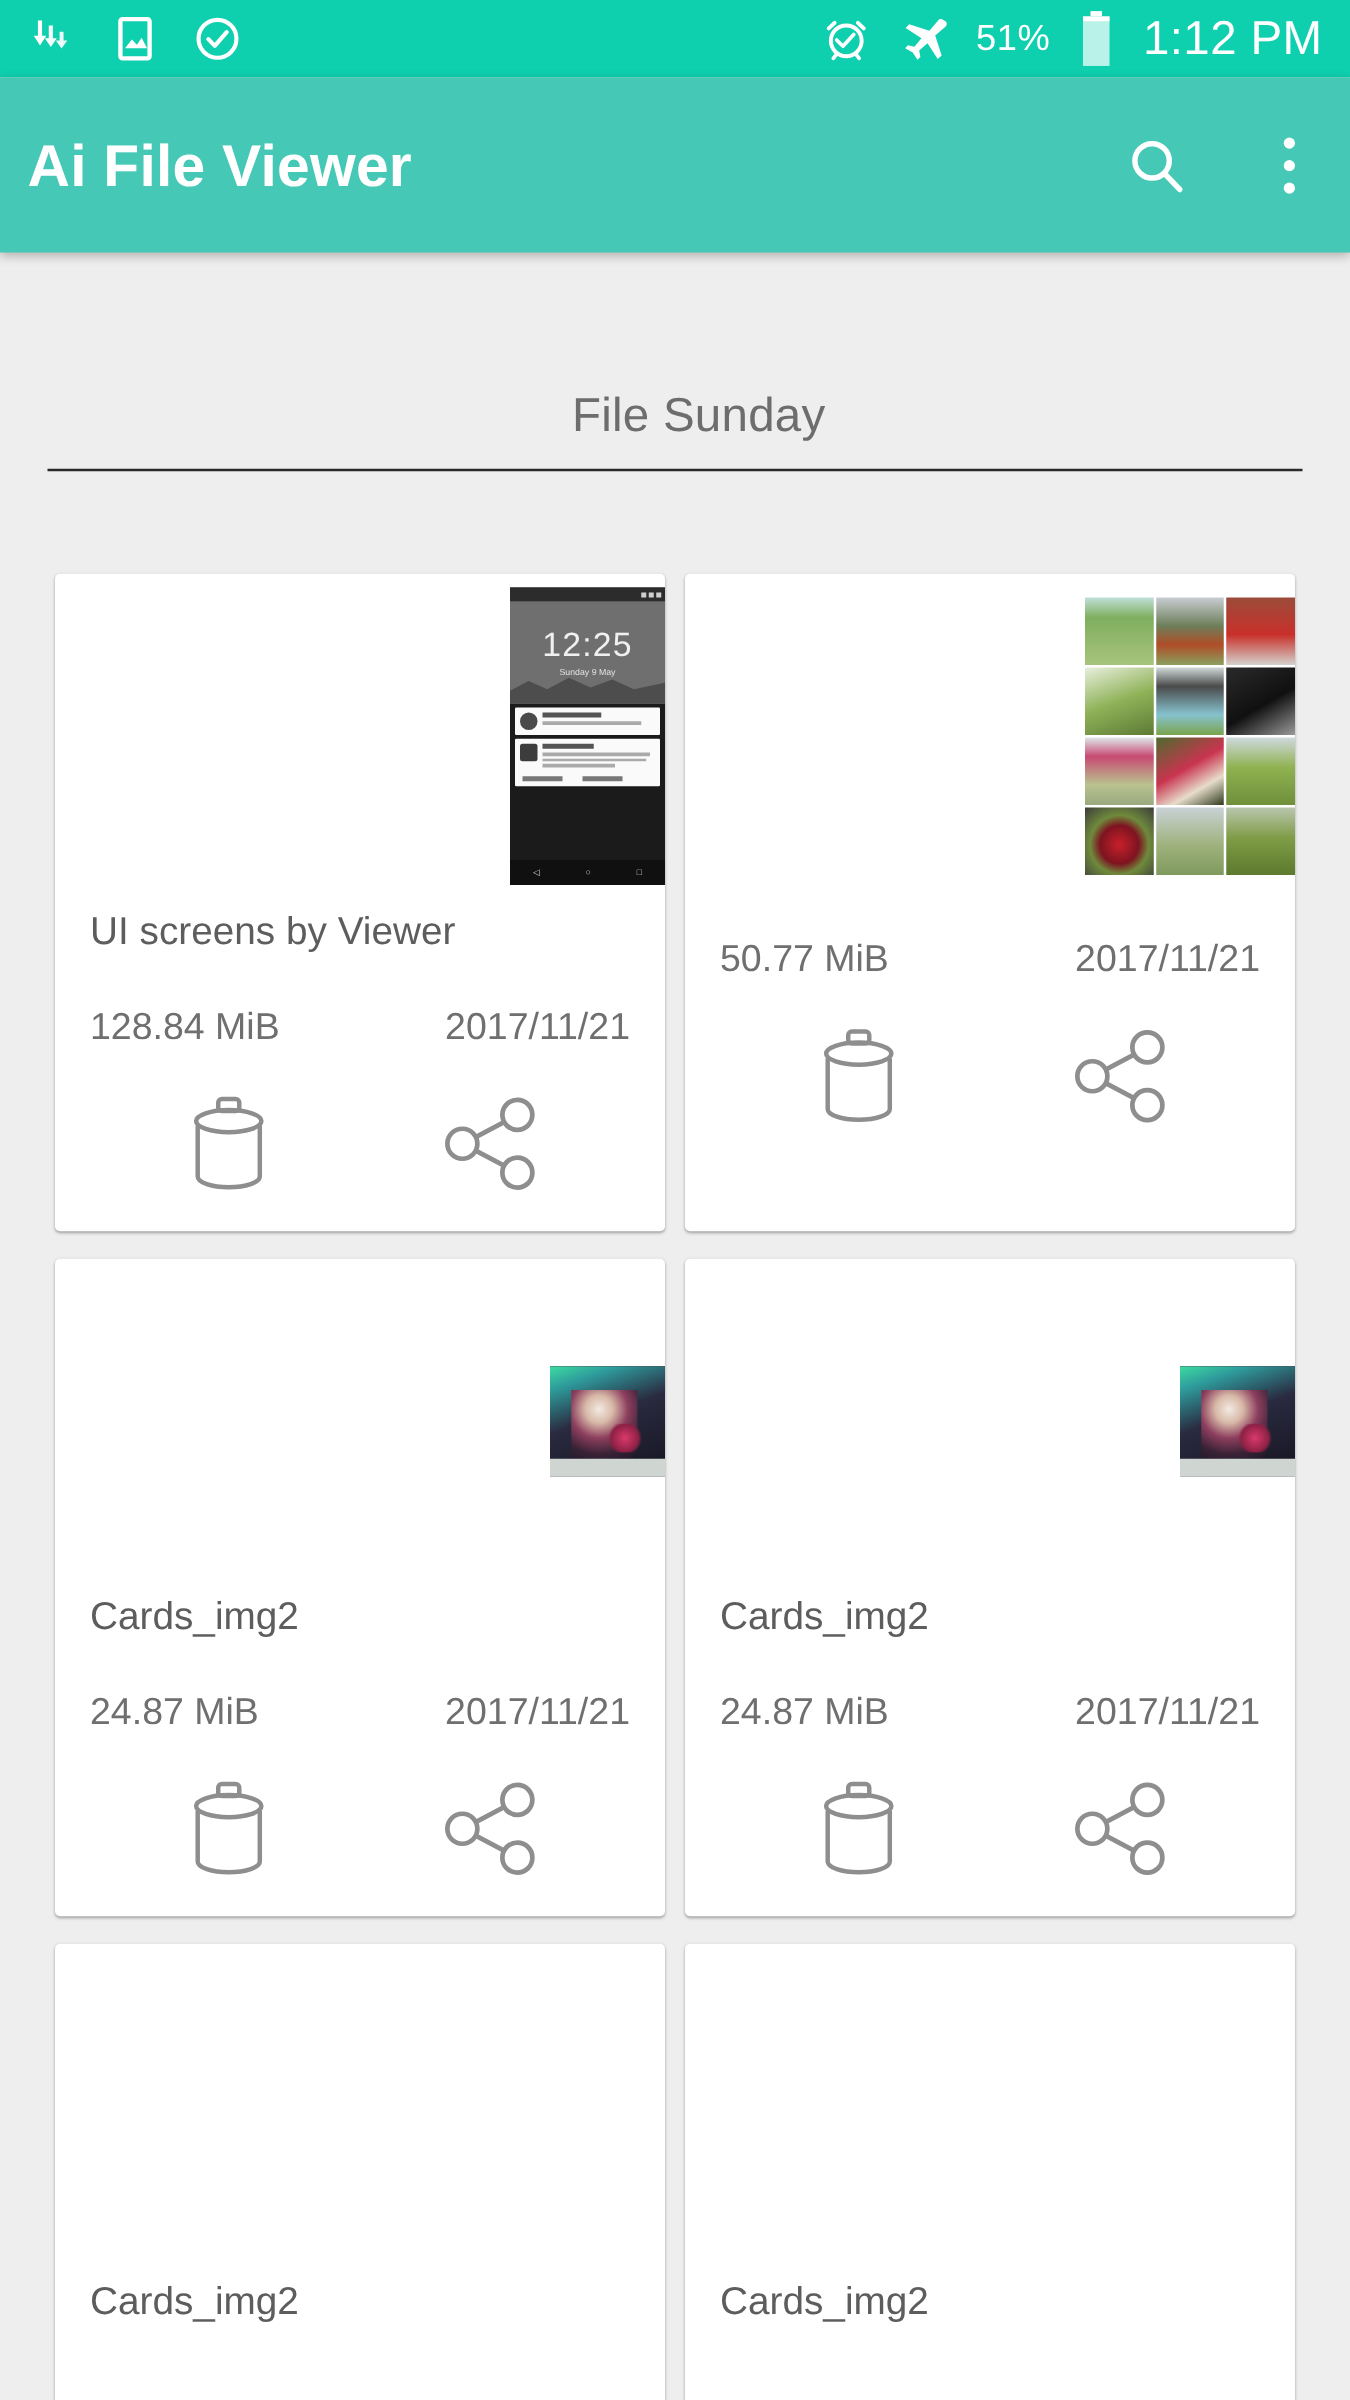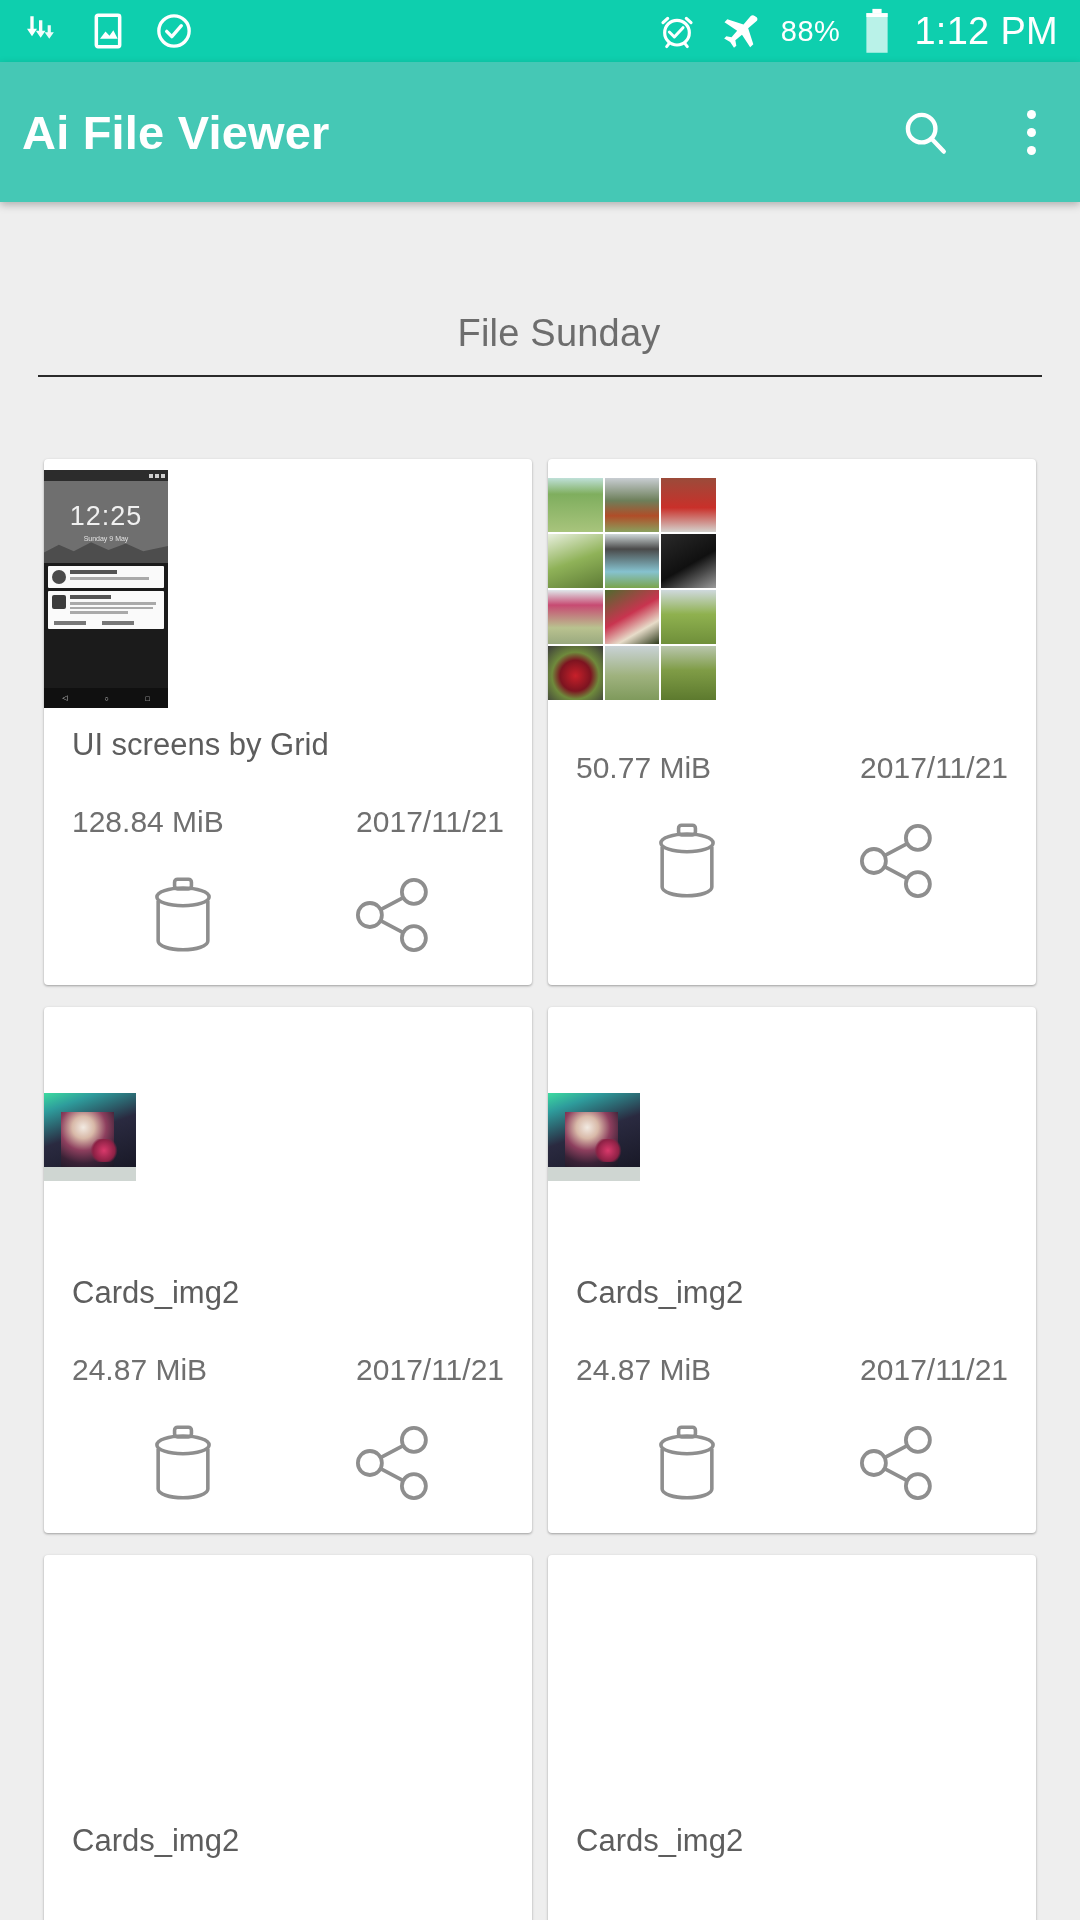--- a/index.html
+++ b/index.html
@@ -82,21 +82,21 @@
     border-radius:4px;
     box-shadow:0 1px 3px rgba(0,0,0,0.22), 0 1px 2px rgba(0,0,0,0.14);
     height:526px;
     display:flex; flex-direction:column;
     padding:0;
     overflow:hidden;
     cursor:pointer;
   }
   .card-thumb-wrap {
     height:250px;
-    display:flex; align-items:center; justify-content:flex-start;
+    display:flex; align-items:center; justify-content:flex-end;
     padding-top:10px;
   }
   .card-name {
     font-size:31px; color:#5d5d5d;
     padding:0 28px;
     margin-top:18px;
     white-space:nowrap; overflow:hidden; text-overflow:ellipsis;
   }
   .card-meta {
     display:flex; justify-content:space-between;
@@ -200,21 +200,21 @@
   <div class="sb-right">
     <svg class="sb-icon" viewBox="0 0 24 24">
       <circle cx="12" cy="13" r="7.4" fill="none" stroke="#ffffff" stroke-width="1.9"></circle>
       <path d="M7.4 12.6l3.0 3.0 5.2-5.6" fill="none" stroke="#ffffff" stroke-width="1.8" stroke-linecap="round" stroke-linejoin="round"></path>
       <path d="M6.4 4.4L3.6 7.0M17.6 4.4L20.4 7.0" stroke="#ffffff" stroke-width="1.9" stroke-linecap="round"></path>
       <path d="M7.2 19.6l-1.4 1.8M16.8 19.6l1.4 1.8" stroke="#ffffff" stroke-width="1.8" stroke-linecap="round"></path>
     </svg>
     <svg class="sb-icon" viewBox="0 0 24 24">
       <path d="M21.4 3.0c-.7-.7-1.8-.6-2.5.2l-4.2 4.9L5.0 5.0 3.3 6.8l7.6 5.0-3.4 4.0-3.1-.7-1.3 1.4 3.6 2.1 2.3 3.5 1.4-1.3-.6-3.2 4.0-3.4 4.9 7.5 1.9-1.7-3.1-9.6 4.9-4.2c.8-.7.9-1.8.2-2.5z" fill="#ffffff"></path>
     </svg>
-    <span class="sb-text">88%</span>
+    <span class="sb-text">51%</span>
     <svg style="width:30px;height:46px;display:block;" viewBox="0 0 16 26">
       <rect x="5.4" y="0.5" width="5.2" height="2.4" fill="#ffffff"></rect>
       <rect x="2.0" y="2.9" width="12" height="22.4" fill="#b9f2e8"></rect>
       <rect x="2.0" y="2.9" width="12" height="2.2" fill="#ffffff"></rect>
     </svg>
     <span class="sb-clock">1:12 PM</span>
   </div>
 </div>
 
 <div id="app-bar">
@@ -282,21 +282,21 @@
               <div class="ph-nact"></div>
             </div>
         </div>
         <div class="ph-nav">
             <span>◁</span>
             <span>○</span>
             <span>□</span>
           </div>
       </div>
     </div>
-    <div class="card-name">UI screens by Grid</div>
+    <div class="card-name">UI screens by Viewer</div>
     <div class="card-meta">
       <span>128.84 MiB</span>
       <span>2017/11/21</span>
     </div>
     <div class="card-actions">
       <div class="act-btn">
         <svg style="width:74px;height:80px;" viewBox="0 0 34 38">
           <rect x="13" y="2" width="8" height="4.6" rx="1.4" fill="none" stroke="#8e8e8e" stroke-width="1.7"></rect>
           <ellipse cx="17" cy="10.4" rx="12.4" ry="4.2" fill="none" stroke="#8e8e8e" stroke-width="1.7"></ellipse>
           <path d="M5.2 12.2v19.2c0 2.3 5.3 4.1 11.8 4.1s11.8-1.8 11.8-4.1V12.2" fill="none" stroke="#8e8e8e" stroke-width="1.7"></path>

